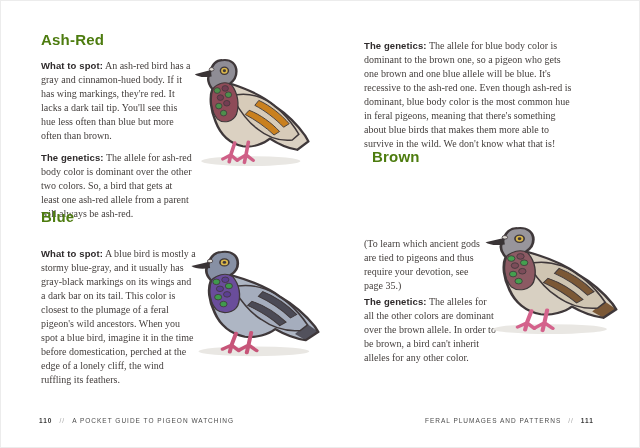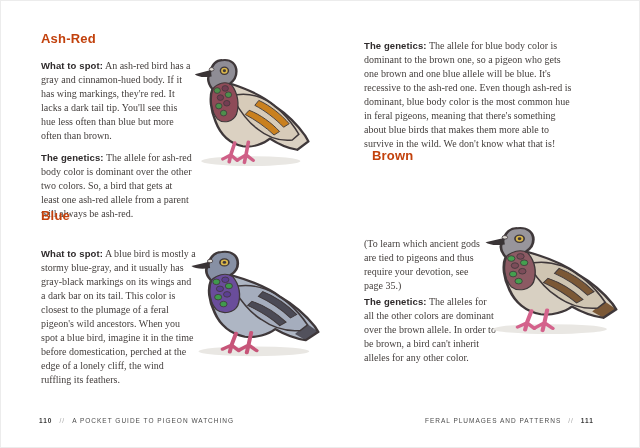--- a/index.html
+++ b/index.html
@@ -3,21 +3,21 @@
 <meta charset="utf-8">
 <style>
   html,body{margin:0;padding:0;background:#fff;}
   .canvas{
     position:relative;width:640px;height:448px;background:#ffffff;
     font-family:"Liberation Serif", serif;color:#433e3c;overflow:hidden;
     border:1px solid #ececec;box-sizing:border-box;
   }
   .heading{
     position:absolute;font-family:"Liberation Sans", sans-serif;
-    font-weight:bold;font-size:13px;letter-spacing:.2px;color:#c2410c;
+    font-weight:bold;font-size:15px;letter-spacing:.2px;color:#4d7c0f;
   }
   .para{
     position:absolute;font-size:10px;line-height:14px;color:#433e3c;
     text-align:left;
   }
   .para b{
     font-family:"Liberation Sans", sans-serif;font-size:9.5px;
     color:#2e2a2b;letter-spacing:.1px;
   }
   .footer{

